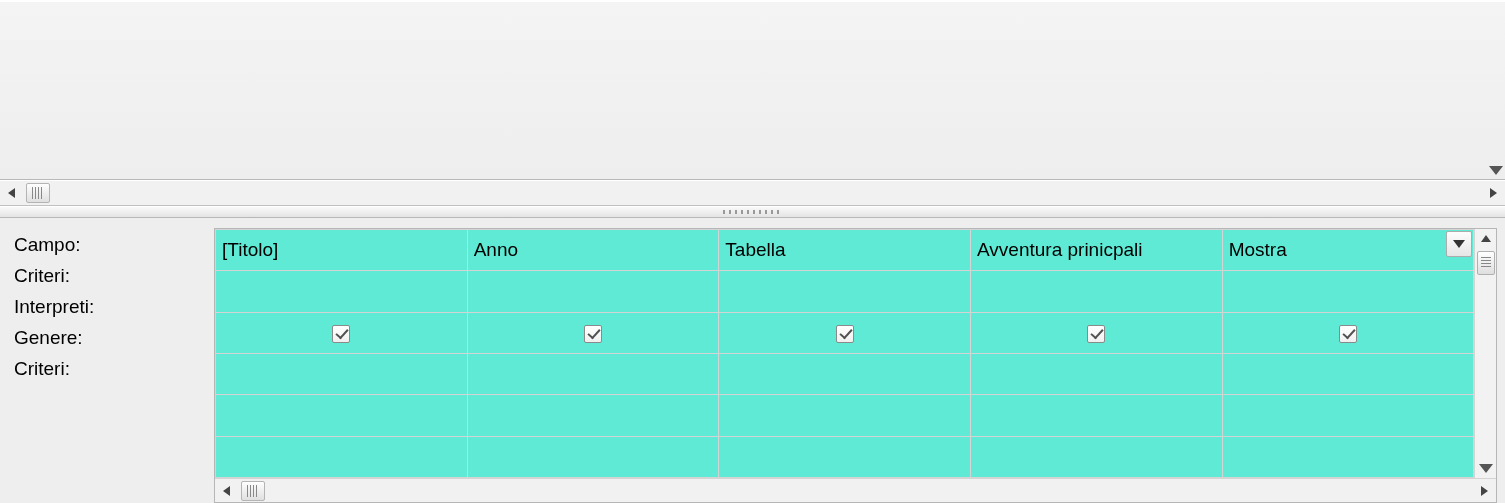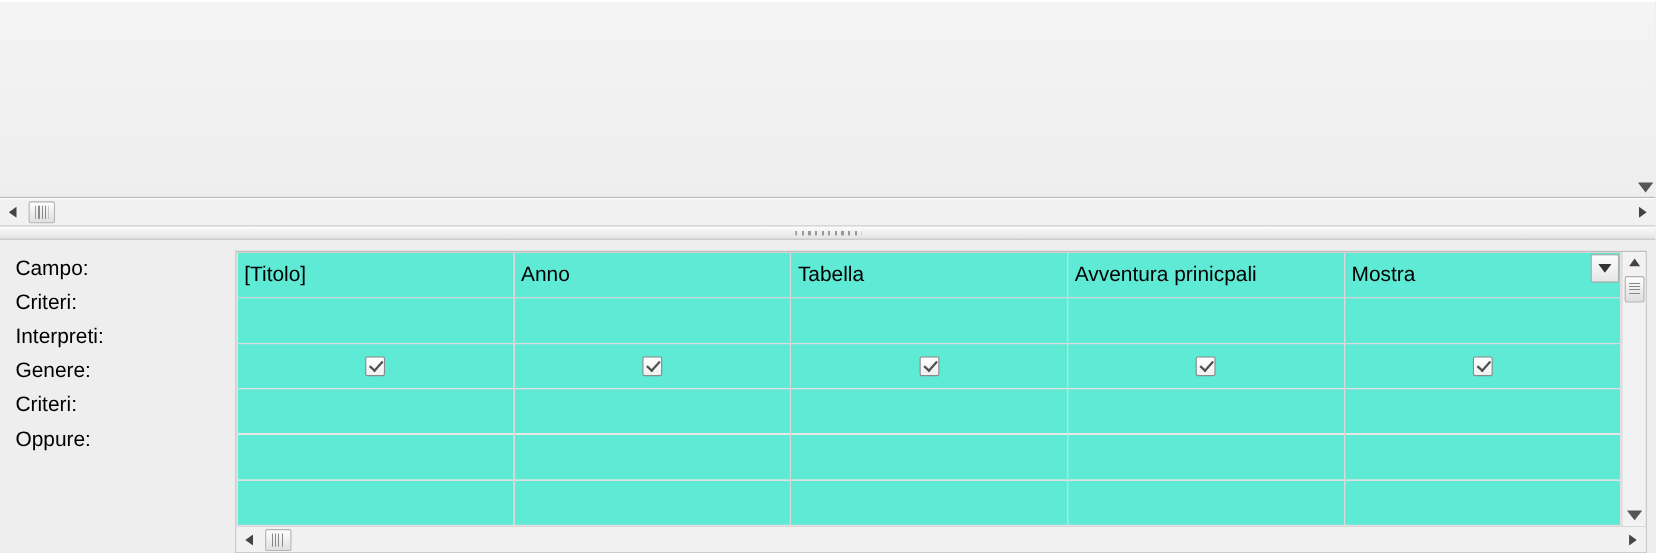--- a/index.html
+++ b/index.html
@@ -248,21 +248,20 @@
 </div>
 
 <div class="grid-pane">
 
   <div class="labels-col">
     <div class="lbl">Campo:</div>
     <div class="lbl">Criteri:</div>
     <div class="lbl">Interpreti:</div>
     <div class="lbl">Genere:</div>
     <div class="lbl">Criteri:</div>
-    <div class="lbl">Oppure:</div>
   </div>
 
   <div class="grid-wrap">
     <div class="grid-body">
       <table class="qbe">
         <colgroup>
           <col style="width:20%">
             <col style="width:20%">
             <col style="width:20%">
             <col style="width:20%">

